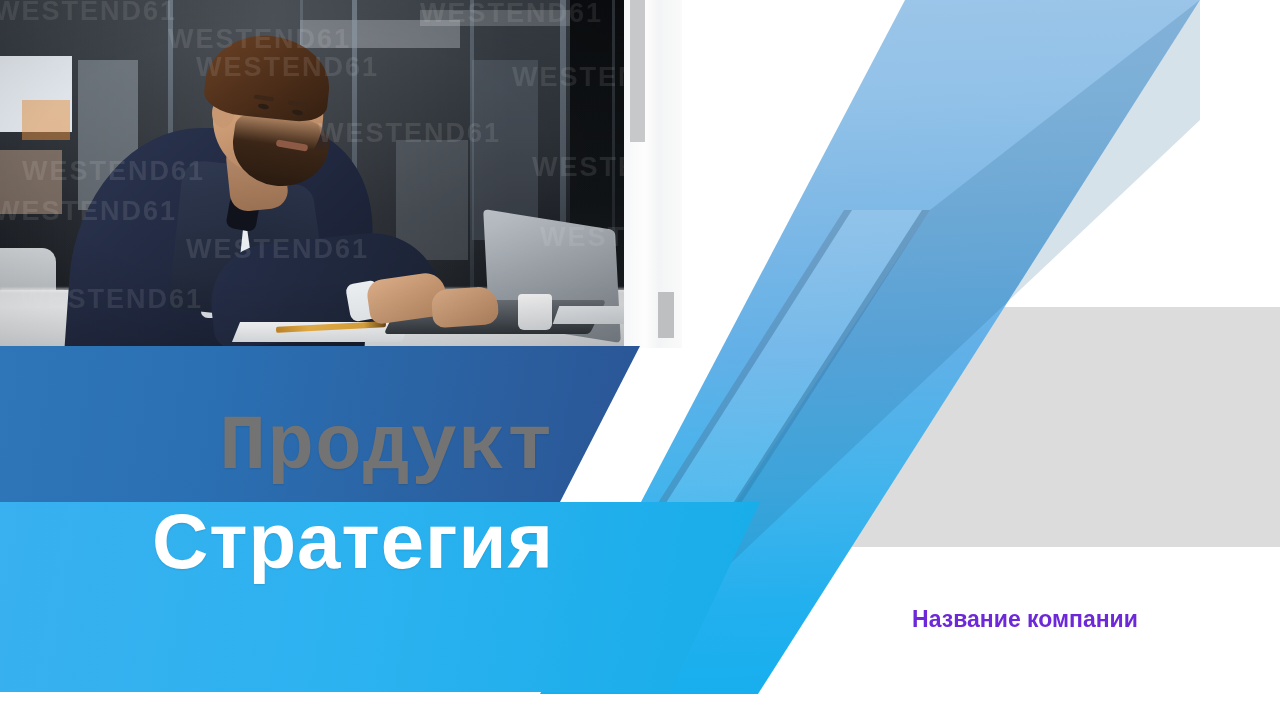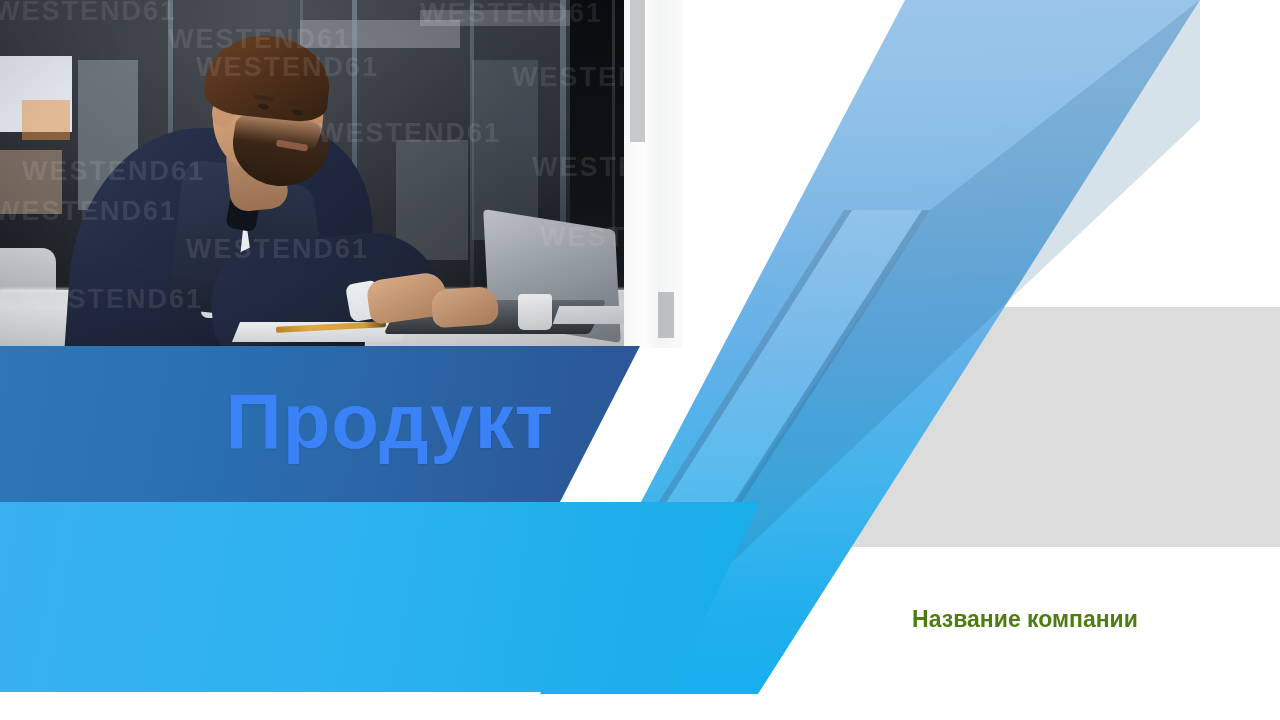--- a/index.html
+++ b/index.html
@@ -390,28 +390,29 @@
     width: 600px; height: 260px;
     display: flex;
     flex-direction: column;
     justify-content: flex-start;
     align-items: flex-end;
     padding-right: 46px;
     box-sizing: border-box;
     pointer-events: none;
   }
   .title-line1 {
-    color: #3b82f6;
+    color: #737373;
     font-size: 78px;
     font-weight: 700;
     line-height: 1.0;
     letter-spacing: 1px;
-    margin-top: 36px;
+    margin-top: 62px;
     text-shadow: 0 1px 2px rgba(0,0,0,0.10);
     white-space: nowrap;
+    font-family: Liberation Mono, monospace;
   }
   .title-line2 {
     color: #ffffff;
     font-size: 78px;
     font-weight: 700;
     line-height: 1.0;
     letter-spacing: 1px;
     margin-top: 16px;
     text-shadow: 0 1px 2px rgba(0,0,0,0.10);
     white-space: nowrap;
@@ -426,21 +427,21 @@
     color: #29A9E1;
     font-size: 20px;
     font-weight: 700;
     line-height: 1.45;
   }
   .company-name {
     position: absolute;
     left: 790px; top: 605px;
     width: 470px;
     text-align: center;
-    color: #4d7c0f;
+    color: #6d28d9;
     font-size: 23px;
     font-weight: 700;
     line-height: 1.3;
   }
 </style>
 </head>
 <body>
 
 <div class="slide">
 
@@ -525,17 +526,18 @@
   <div class="band-shade"></div>
   <div class="band-inner"></div>
   <div class="band-inner-shadow"></div>
   <div class="band-inner-shadow2"></div>
 
   <div class="band-dark"></div>
   <div class="band-light"></div>
 
   <div class="title-block">
     <div class="title-line1">Продукт</div>
+    <div class="title-line2">Стратегия</div>
   </div>
 
   <div class="company-name">Название компании</div>
 
 </div>
 
 </body></html>

